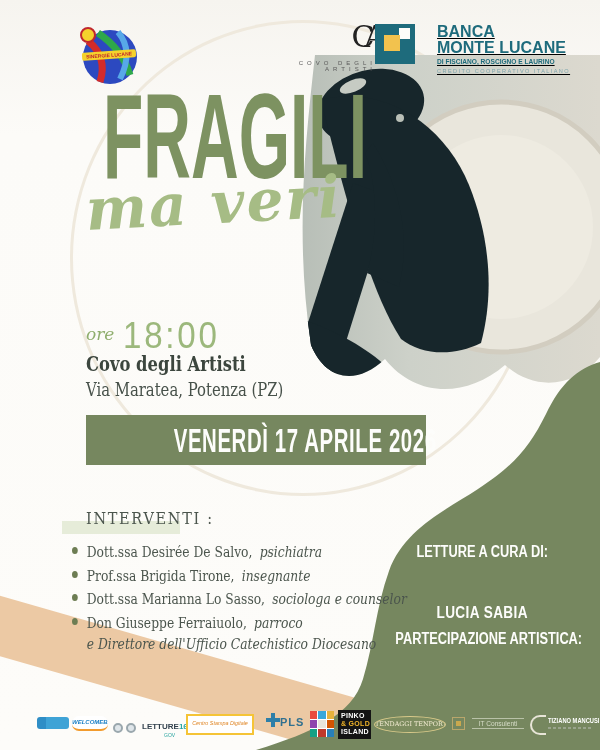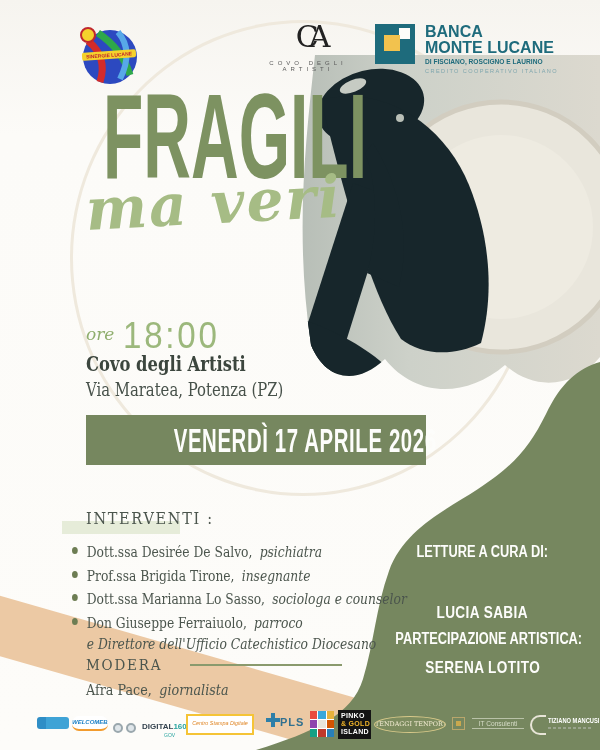--- a/index.html
+++ b/index.html
@@ -10,25 +10,25 @@
   }
   .abs{position:absolute;}
   
   .bg-circle{left:70px;top:20px;width:460px;height:470px;border-radius:50%;
     border:3px solid #efe9dd;}
   
   .logo-sinergie{left:78px;top:27px;width:62px;height:58px;}
   .sin-caption{position:absolute;left:4px;top:24px;width:54px;text-align:center;
     font-size:5px;font-weight:bold;color:#c0272d;background:#f5d22c;border-radius:2px;
     padding:1px 0;transform:rotate(-4deg);letter-spacing:0;}
-  .logo-covo{left:248px;top:22px;width:120px;height:60px;text-align:center;}
+  .logo-covo{left:256px;top:22px;width:120px;height:60px;text-align:right;}
   .covo-mono{font-family:"DejaVu Serif",serif;font-size:30px;font-weight:400;
     color:#222;letter-spacing:-10px;line-height:30px;}
   .covo-caption{margin-top:8px;font-size:6px;letter-spacing:4px;color:#5a5a5a;}
-  .logo-banca{left:375px;top:24px;width:210px;height:58px;display:flex;gap:10px;}
+  .logo-banca{left:375px;top:24px;width:210px;height:58px;display:flex;gap:22px;text-decoration:underline;}
   .banca-mark{width:40px;height:40px;background:#1e6b7c;position:relative;flex:0 0 auto;}
   .banca-sq-w{position:absolute;right:5px;top:4px;width:11px;height:11px;background:#fdfcf9;}
   .banca-sq-y{position:absolute;left:9px;top:11px;width:16px;height:16px;background:#f2c24e;}
   .banca-text{color:#1e6b7c;line-height:1;}
   .banca-name{font-size:16px;font-weight:bold;letter-spacing:0;}
   .banca-sub{font-size:6.6px;font-weight:bold;margin-top:3px;color:#1e6b7c;}
   .banca-tag{font-size:5.6px;letter-spacing:1.4px;margin-top:3px;color:#7fa6ae;}
   
   .photo{left:253px;top:55px;width:347px;height:348px;}
   
@@ -241,50 +241,37 @@
       <span class="role">sociologa e counselor</span>
     </div>
     <div class="list-item">
       <span class="bullet"></span>
       <span>Don Giuseppe Ferraiuolo,</span>
       <span class="role">parroco</span>
     </div>
     <div class="list-item cont-line">e Direttore dell'Ufficio Catechistico Diocesano</div>
   </div>
 
-  <div class="abs modera">
-    <div>
-      <span class="modera-heading">MODERA</span>
-      <span class="modera-line"></span>
-    </div>
-    <div class="modera-name">
-      <span>Afra Pace,</span>
-      <span class="role">giornalista</span>
-    </div>
-  </div>
 
   <div class="abs blob-text bt1">
     <span class="bt-label">LETTURE A CURA DI:</span>
   </div>
   <div class="abs blob-text bt2">
     <span class="bt-name">LUCIA SABIA</span>
   </div>
   <div class="abs blob-text bt3">
     <span class="bt-label">PARTECIPAZIONE ARTISTICA:</span>
-  </div>
-  <div class="abs blob-text bt4">
-    <span class="bt-name">SERENA LOTITO</span>
   </div>
 
   <div class="abs sponsors">
     <div class="sp sp-blue"></div>
     <div class="sp sp-welcome">WELCOMEBAG</div>
     <div class="sp sp-circles"><i></i><i></i></div>
     <div class="sp sp-digital">
-      <span class="d1">DIGITAL</span><span class="d2">160</span>
+      <span class="d1">LETTURE</span><span class="d2">160</span>
       <span class="d3">GOV</span>
     </div>
     <div class="sp sp-centro">Centro Stampa Digitale</div>
     <div class="sp sp-pls">
       <span class="pls-cross"></span>
       <span class="pls-text">PLS</span>
     </div>
     <div class="sp sp-mosaic">
       <i style="background:#e84c3d"></i>
         <i style="background:#3aa7d9"></i>

